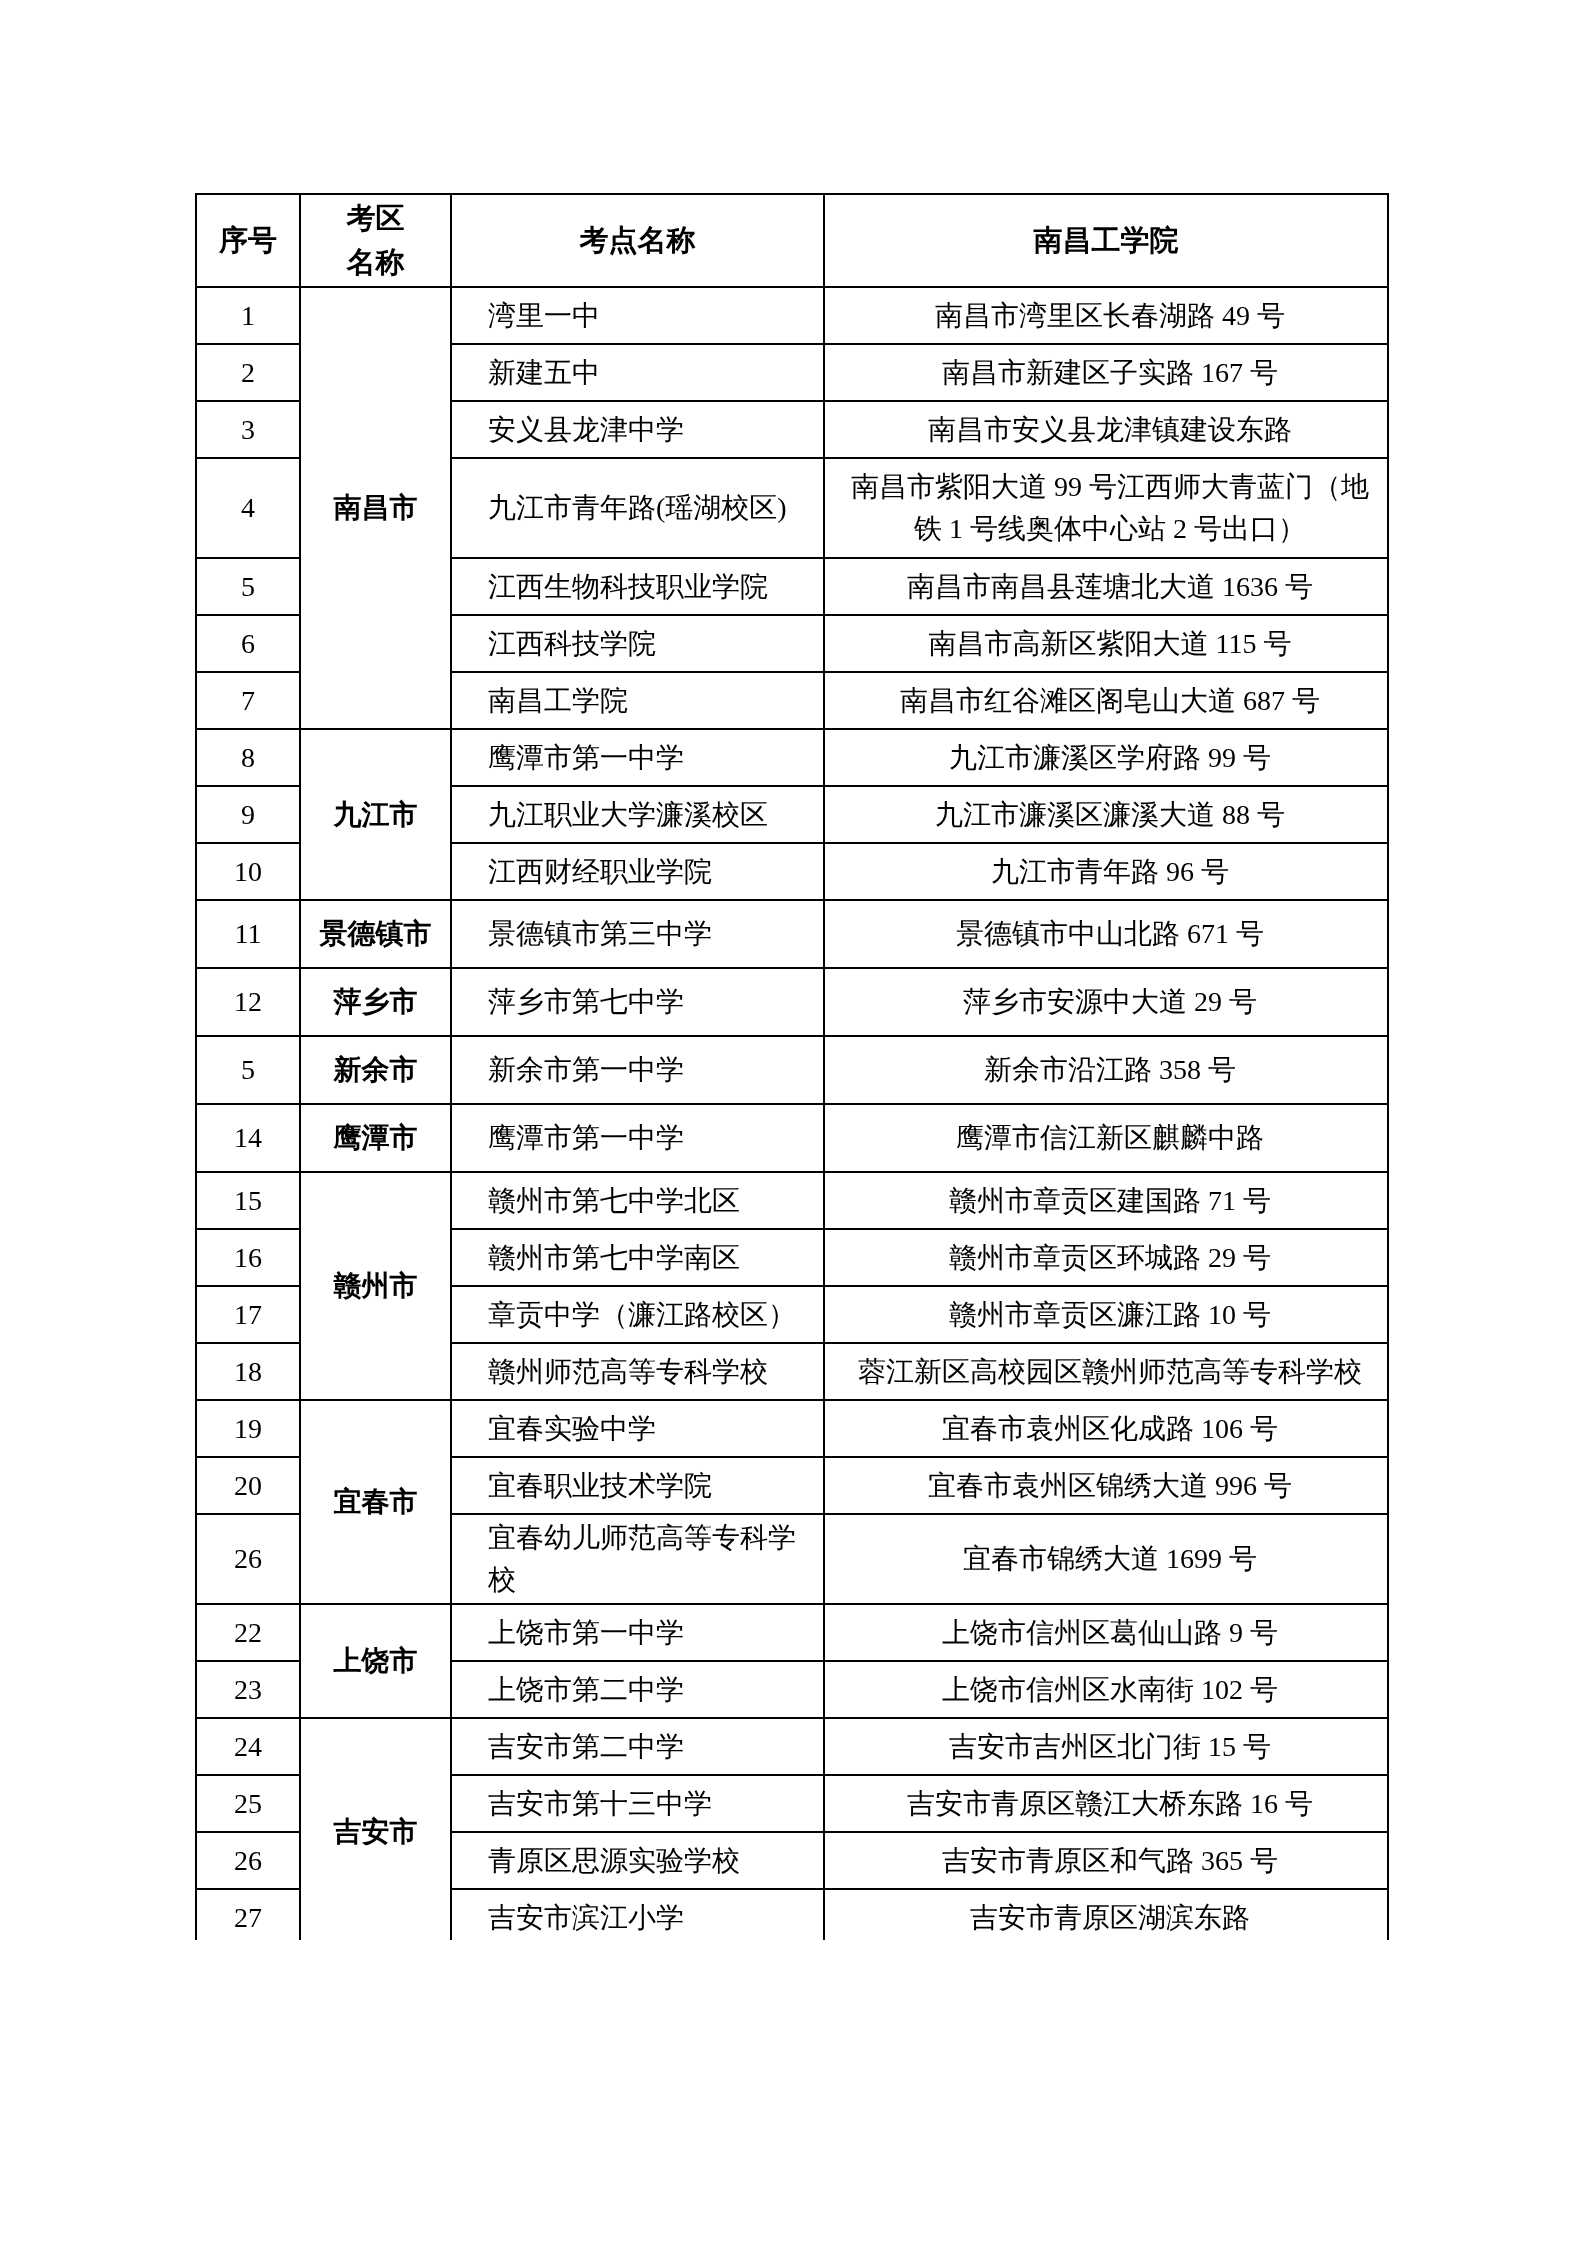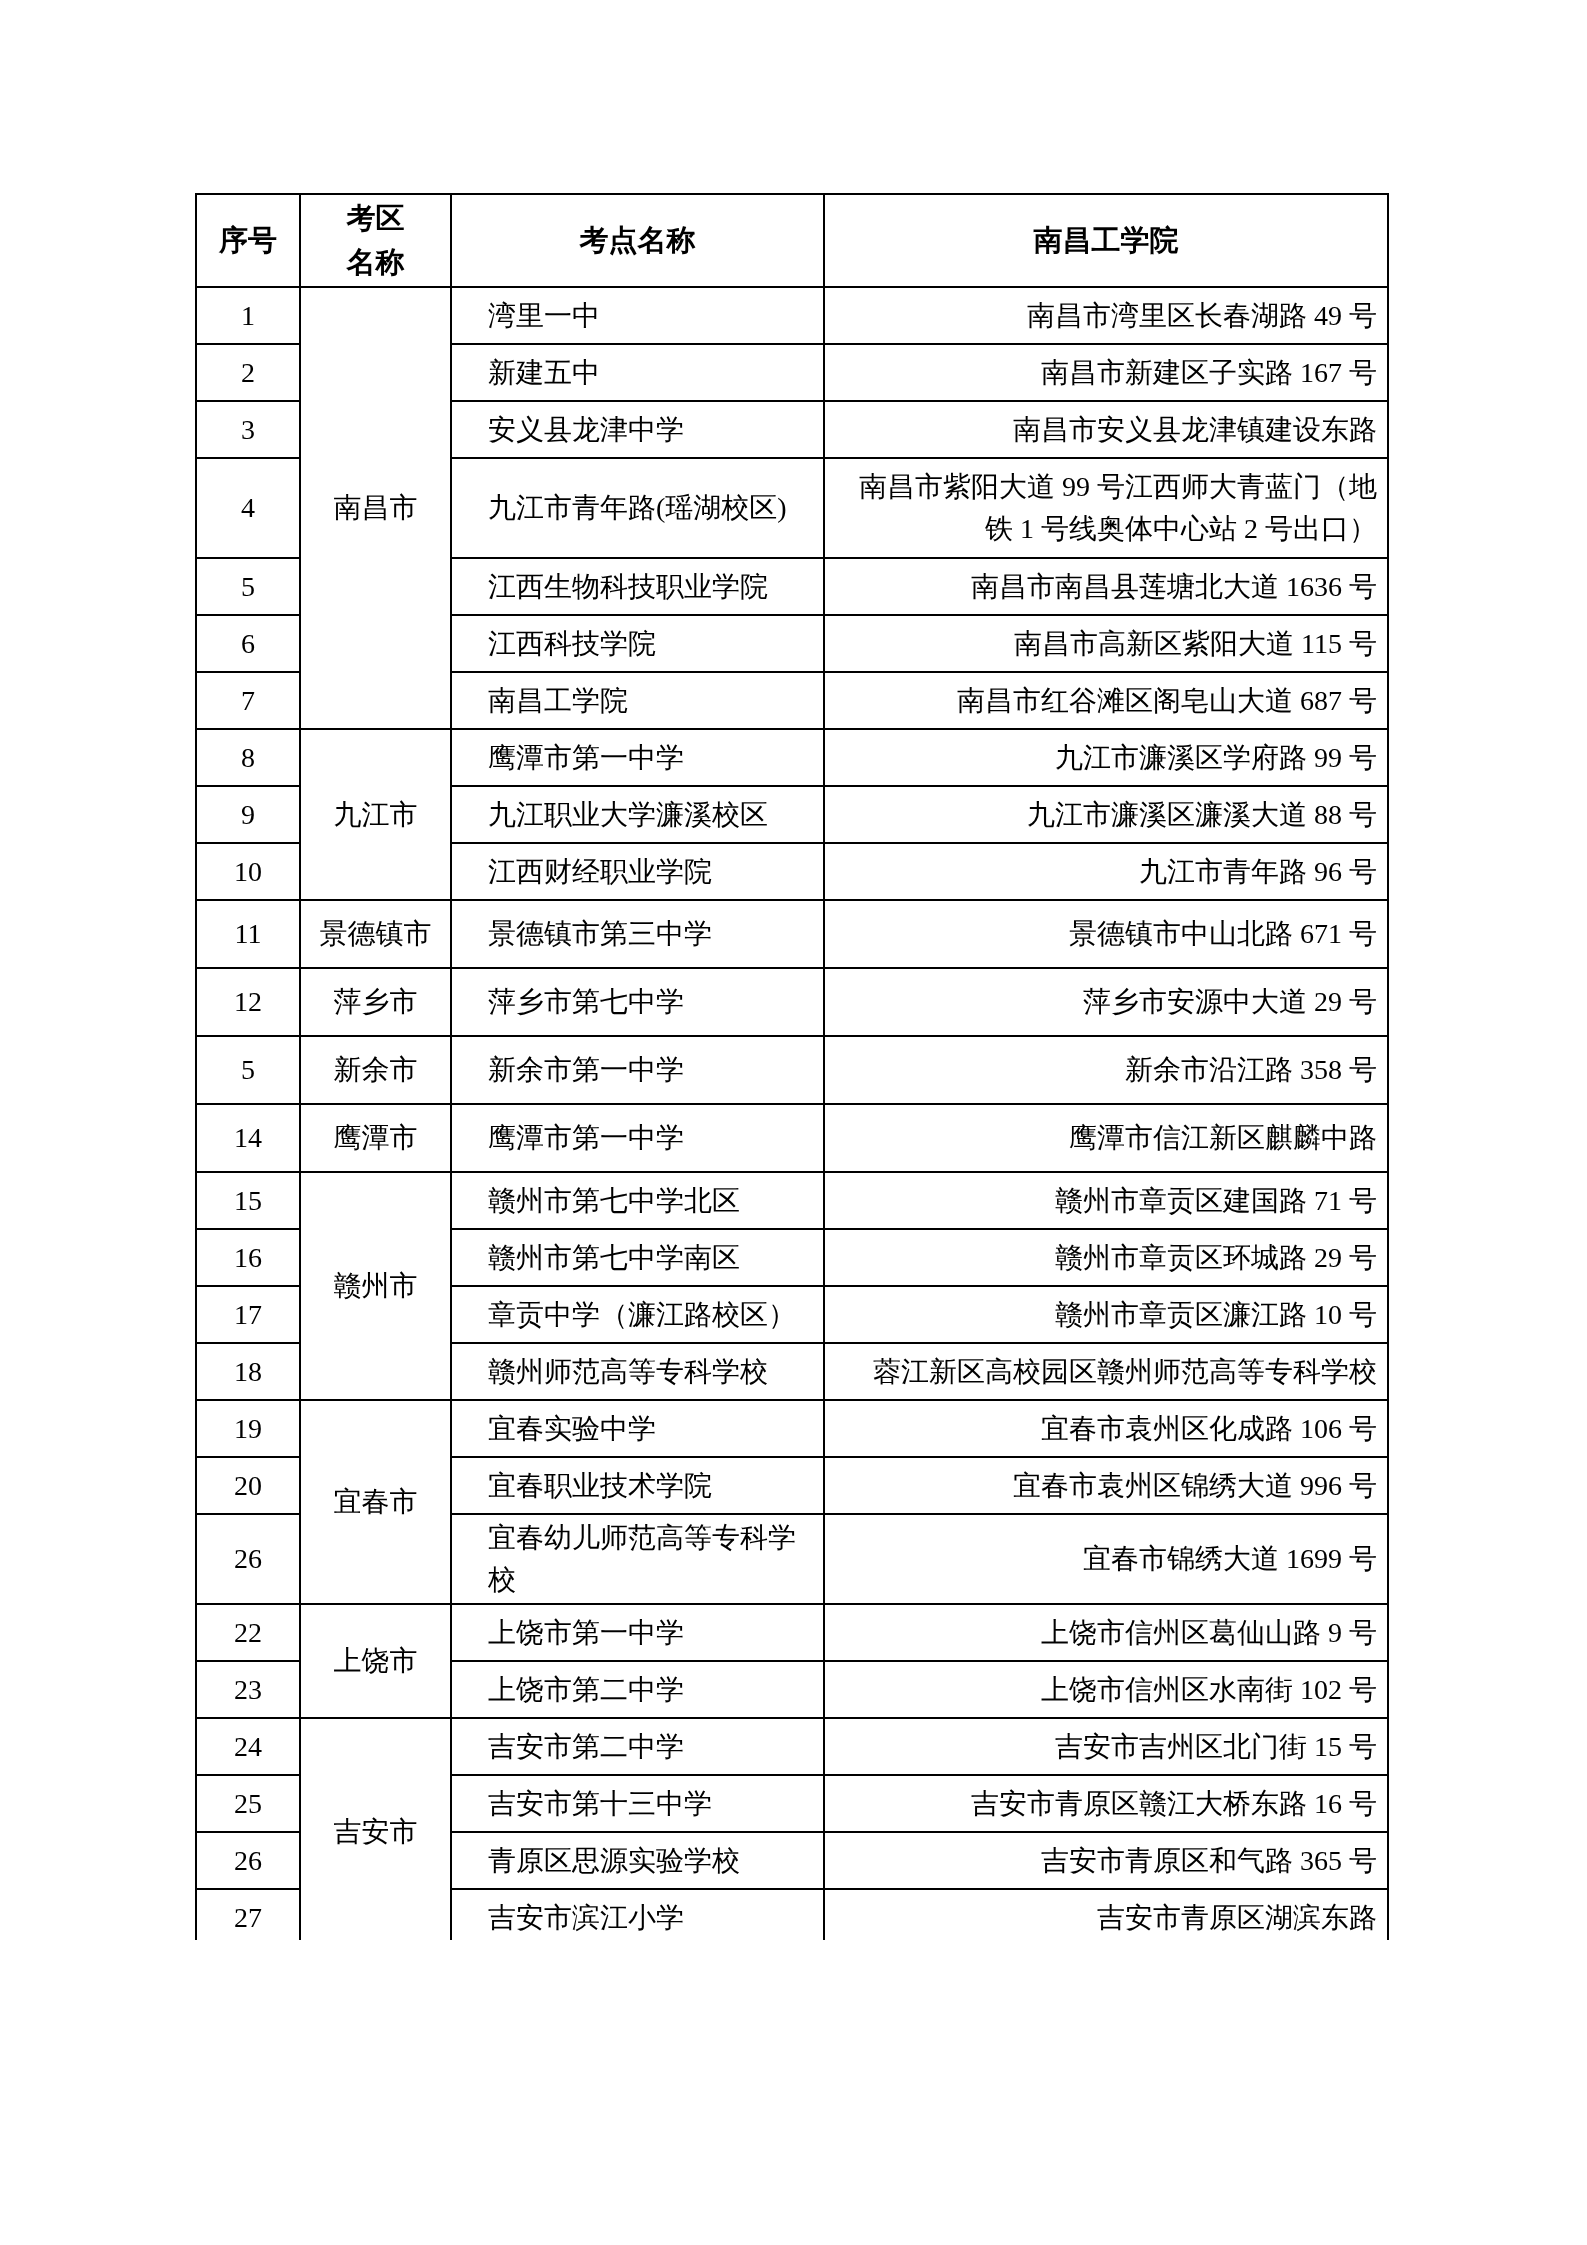--- a/index.html
+++ b/index.html
@@ -49,27 +49,28 @@
   }
   .pre { white-space: pre-line; }
 
   td.c-no {
     text-align: center;
     padding: 0;
   }
   td.c-district {
     text-align: center;
     padding: 12px;
+    font-weight: bold;
   }
   td.c-site {
     text-align: left;
     padding: 2px 10px 2px 36px;
   }
   td.c-addr {
-    text-align: right;
+    text-align: center;
     padding: 2px 10px 2px 18px;
   }
 </style>
 </head>
 <body>
 
 <div class="page">
   <table class="exam-table">
     <colgroup>
       <col class="col-no">

